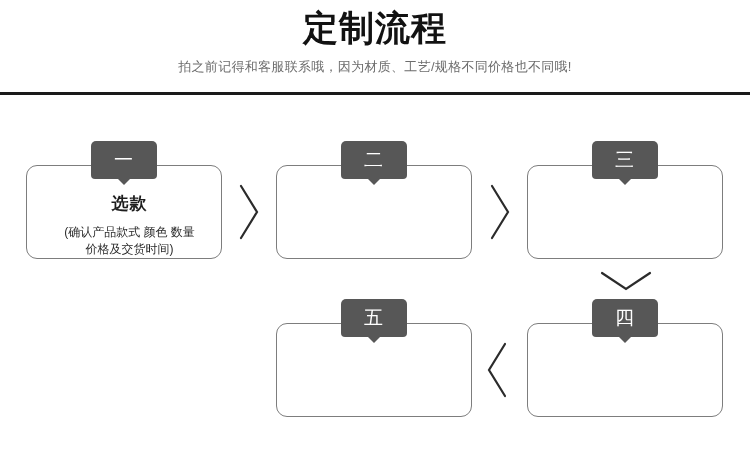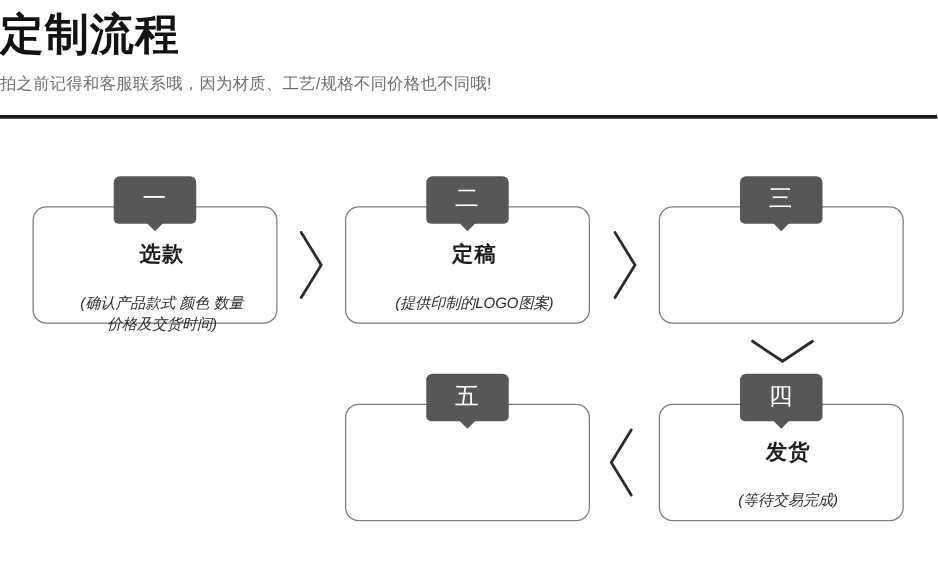--- a/index.html
+++ b/index.html
@@ -12,21 +12,21 @@
     background: #ffffff;
     font-family: "Liberation Sans", "DejaVu Sans", sans-serif;
     color: #222222;
     overflow: hidden;
     position: relative;
   }
 
   
   .header {
     width: 100%;
-    text-align: left;
+    text-align: center;
     padding-top: 6px;
     box-sizing: border-box;
   }
   .page-title {
     font-size: 35px;
     line-height: 44px;
     font-weight: 700;
     color: #121212;
     letter-spacing: 1px;
     margin: 0;
@@ -79,24 +79,23 @@
     line-height: 24px;
     font-weight: 600;
     color: #1d1d1d;
     letter-spacing: 1px;
   }
 
   .step-desc {
     font-size: 12px;
     line-height: 17px;
     color: #2b2b2b;
-    margin-top: 18px;
+    margin-top: 8px;
     padding: 0 8px;
     white-space: pre-line;
-    font-style: italic;
   }
 
   
   .step-badge {
     position: absolute;
     top: -25px;
     left: 50%;
     transform: translateX(-50%);
     width: 66px;
     height: 38px;
@@ -156,38 +155,30 @@
     <div class="step-badge">一</div>
     <div class="step-body">
       <div class="step-name">选款</div>
       <div class="step-desc">(确认产品款式 颜色 数量
 价格及交货时间)</div>
     </div>
   </div>
 
   <div class="step" id="step-2">
     <div class="step-badge">二</div>
-    <div class="step-body">
-      <div class="step-name">定稿</div>
-      <div class="step-desc">(提供印制的LOGO图案)</div>
-    </div>
   </div>
 
   <div class="step" id="step-3">
     <div class="step-badge">三</div>
     <div class="step-body">
     </div>
   </div>
 
   <div class="step" id="step-4">
     <div class="step-badge">四</div>
-    <div class="step-body">
-      <div class="step-name">发货</div>
-      <div class="step-desc">(等待交易完成)</div>
-    </div>
   </div>
 
   <div class="step" id="step-5">
     <div class="step-badge">五</div>
   </div>
 
   <div class="connector" id="conn-1-2">
     <svg width="26" height="62" viewBox="0 0 26 62">
       <polyline points="5,5 21,31 5,57" fill="none" stroke="#2b2b2b" stroke-width="2.2" stroke-linecap="round" stroke-linejoin="miter"></polyline>
     </svg>

